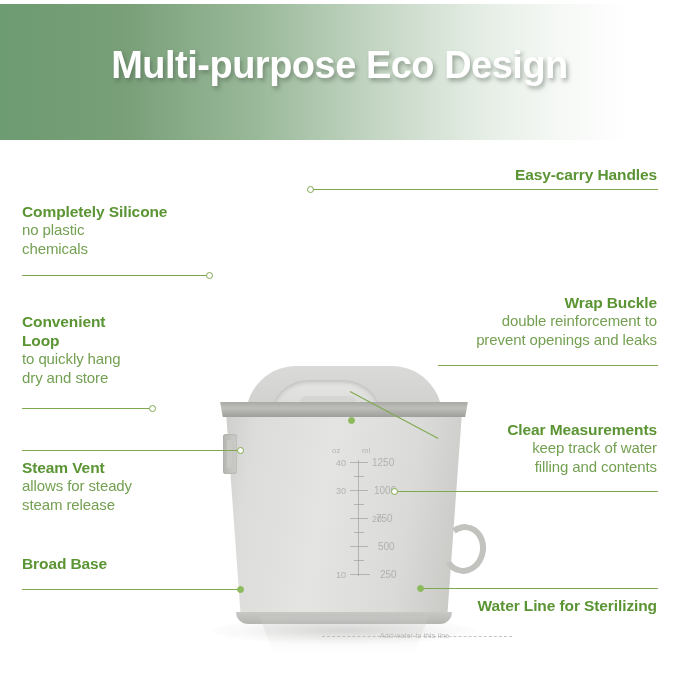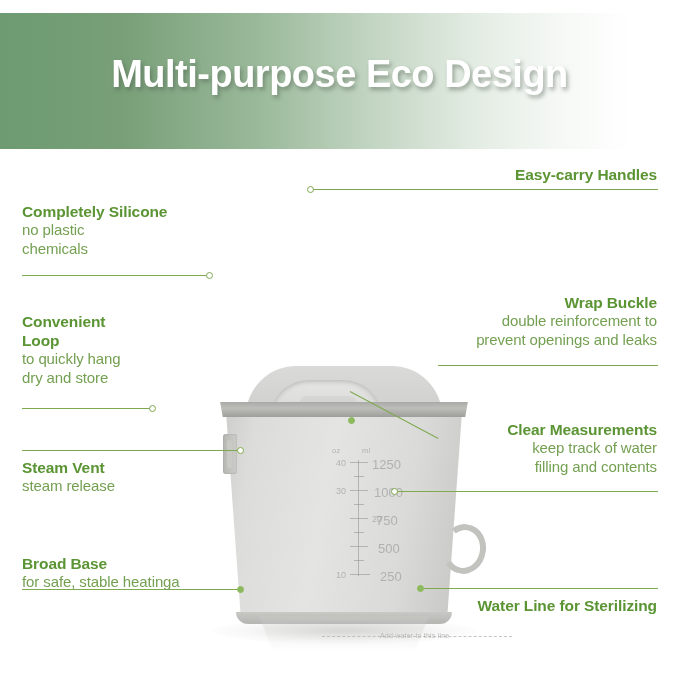--- a/index.html
+++ b/index.html
@@ -5,21 +5,21 @@
   html,body{margin:0;padding:0;}
   body{
     width:679px;height:679px;overflow:hidden;background:#ffffff;
     font-family:"Liberation Sans","DejaVu Sans",sans-serif;
     -webkit-font-smoothing:antialiased;
   }
   #stage{position:relative;width:679px;height:679px;background:#fff;}
 
   
   #header{
-    position:absolute;left:0;top:13px;width:679px;height:136px;
+    position:absolute;left:0;top:4px;width:679px;height:136px;
     background:linear-gradient(90deg,#6d9b72 0%,#789f78 18%,#9ab99a 38%,#c3d5c3 55%,#e3ecE3 70%,#f5f8f5 82%,#ffffff 93%,#ffffff 100%);
   }
   #header-title{
     position:absolute;left:0;top:40px;width:679px;text-align:center;
     font-size:38px;font-weight:bold;color:#ffffff;letter-spacing:-0.5px;
     text-shadow:2px 3px 4px rgba(70,85,70,.45);
     font-family:"Liberation Sans","DejaVu Sans",sans-serif;
   }
 
   
@@ -148,21 +148,21 @@
     position:absolute;left:18px;bottom:-2px;width:216px;height:12px;
     background:linear-gradient(180deg,#c8c8c5,#b4b4b1);
     border-radius:0 0 12px 12px;
   }
 
   
   #scale{position:absolute;left:110px;top:74px;width:118px;height:140px;
     color:rgba(150,150,148,.62);font-size:8px;}
   #scale .unit{position:absolute;font-size:7.5px;letter-spacing:.4px;}
   #scale .ozv{position:absolute;text-align:right;width:16px;font-size:9px;}
-  #scale .mlv{position:absolute;font-size:13px;}
+  #scale .mlv{position:absolute;font-size:10px;}
   #scale .tick{position:absolute;height:1.3px;background:rgba(150,150,148,.6);}
   #scale .spine{position:absolute;width:1.3px;background:rgba(150,150,148,.6);}
   #waterline-txt{
     position:absolute;left:52px;top:186px;width:150px;font-size:7px;
     color:rgba(150,150,148,.66);white-space:nowrap;letter-spacing:.2px;
   }
   #waterline-dash{
     position:absolute;left:-6px;top:190px;width:190px;height:0;
     border-top:1px dashed rgba(150,150,148,.55);
   }
@@ -287,25 +287,25 @@
   </div>
 
   <div class="callout right" style="right:22px;top:420px;width:300px;">
     <span class="hd">Clear Measurements</span>
     <span class="bd">keep track of water</span>
     <span class="bd">filling and contents</span>
   </div>
 
   <div class="callout left" style="left:22px;top:458px;width:250px;">
     <span class="hd">Steam Vent</span>
+    <span class="bd">allows for steady</span>
     <span class="bd">steam release</span>
   </div>
 
   <div class="callout left" style="left:22px;top:554px;width:260px;">
     <span class="hd">Broad Base</span>
-    <span class="bd">for safe, stable heatinga</span>
   </div>
 
   <div class="callout right" style="right:22px;top:596px;width:330px;">
     <span class="hd">Water Line for Sterilizing</span>
   </div>
 
 </div>
 
 </body></html>

